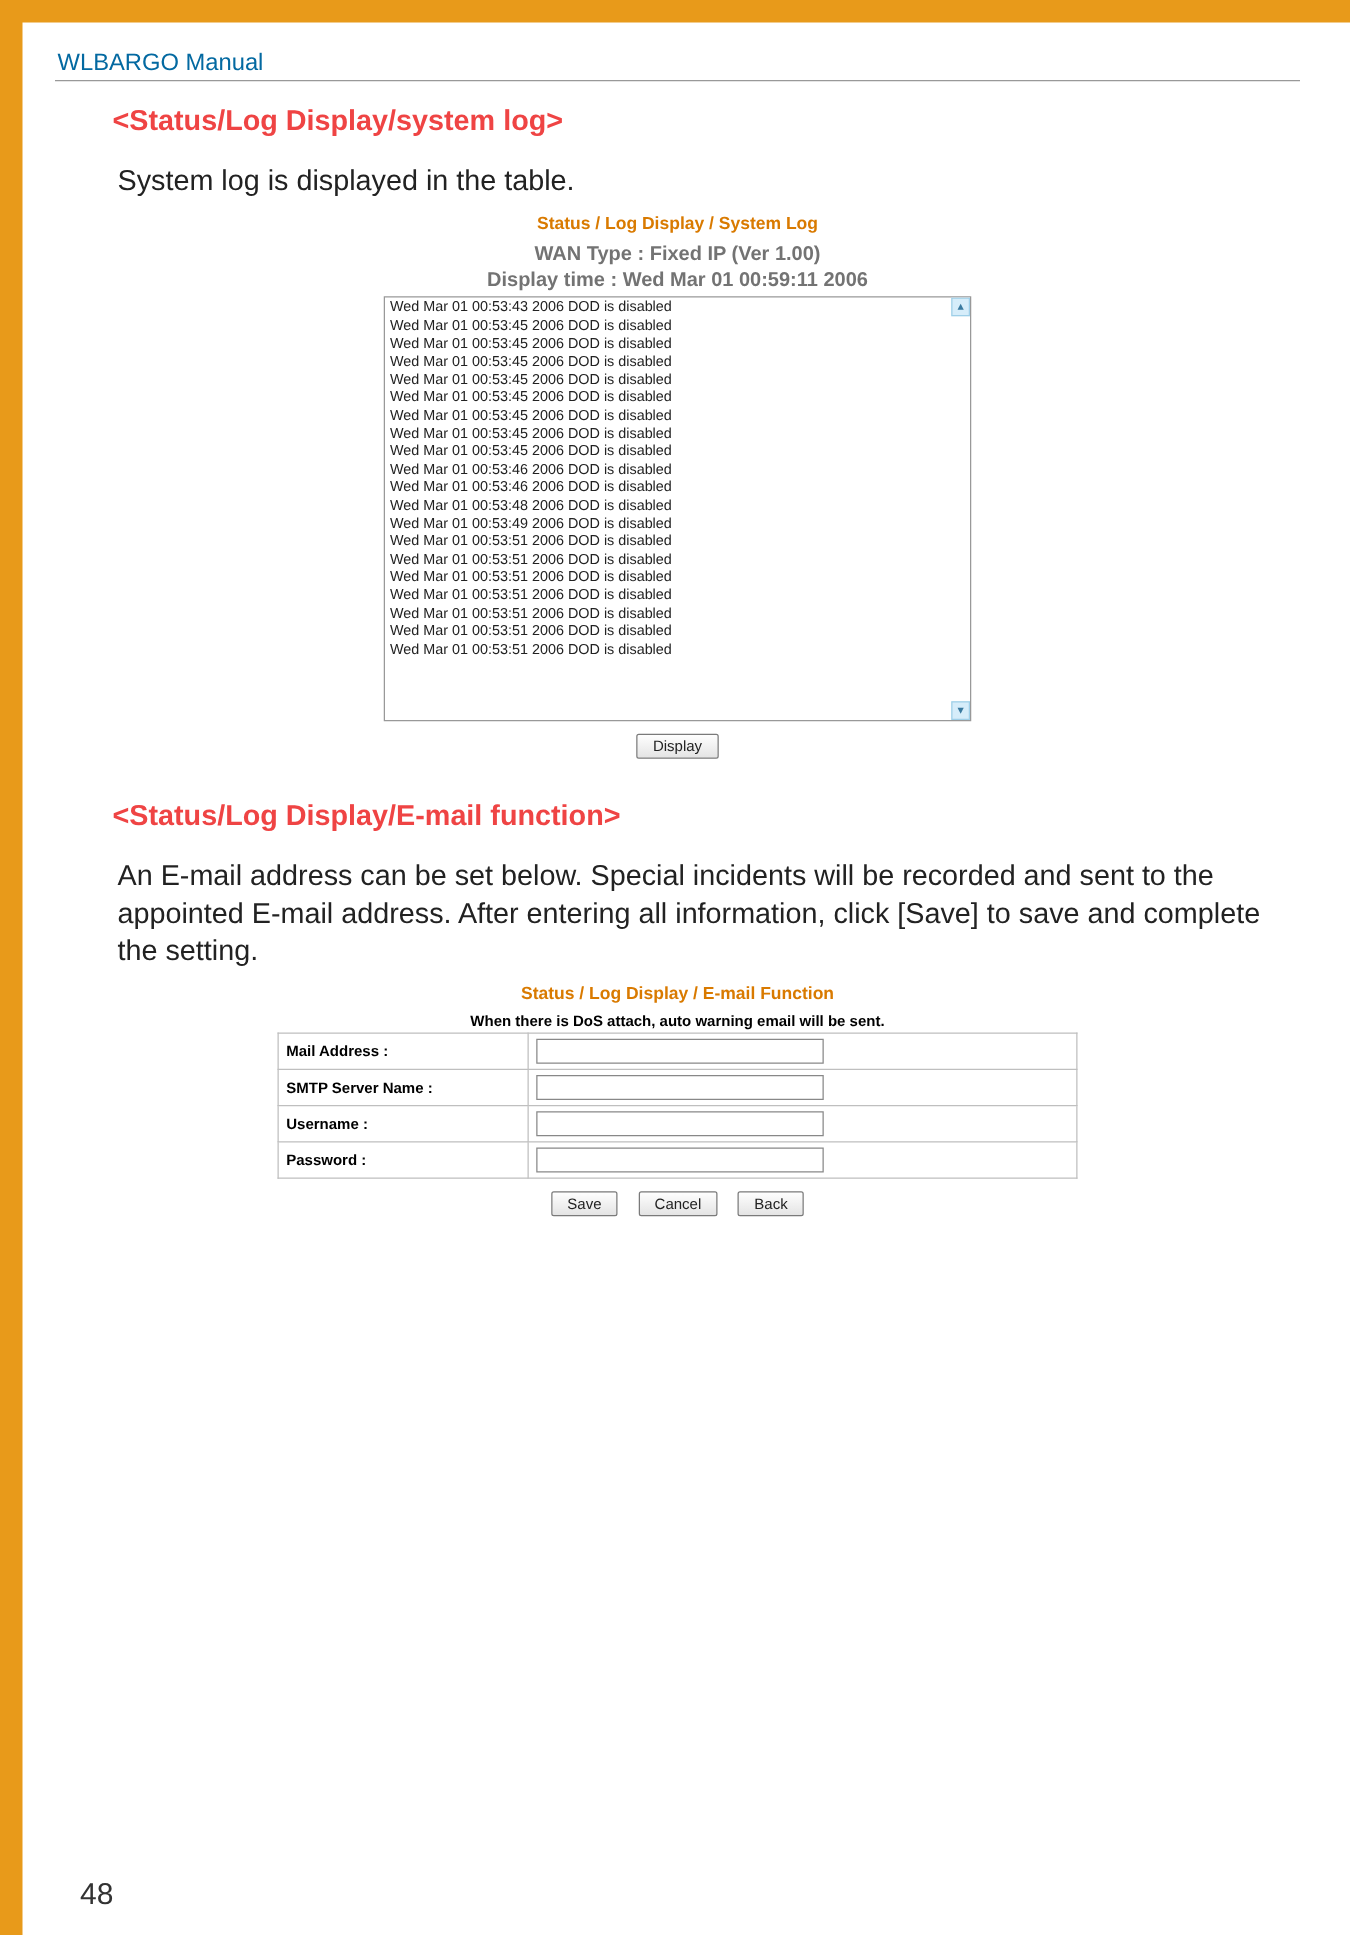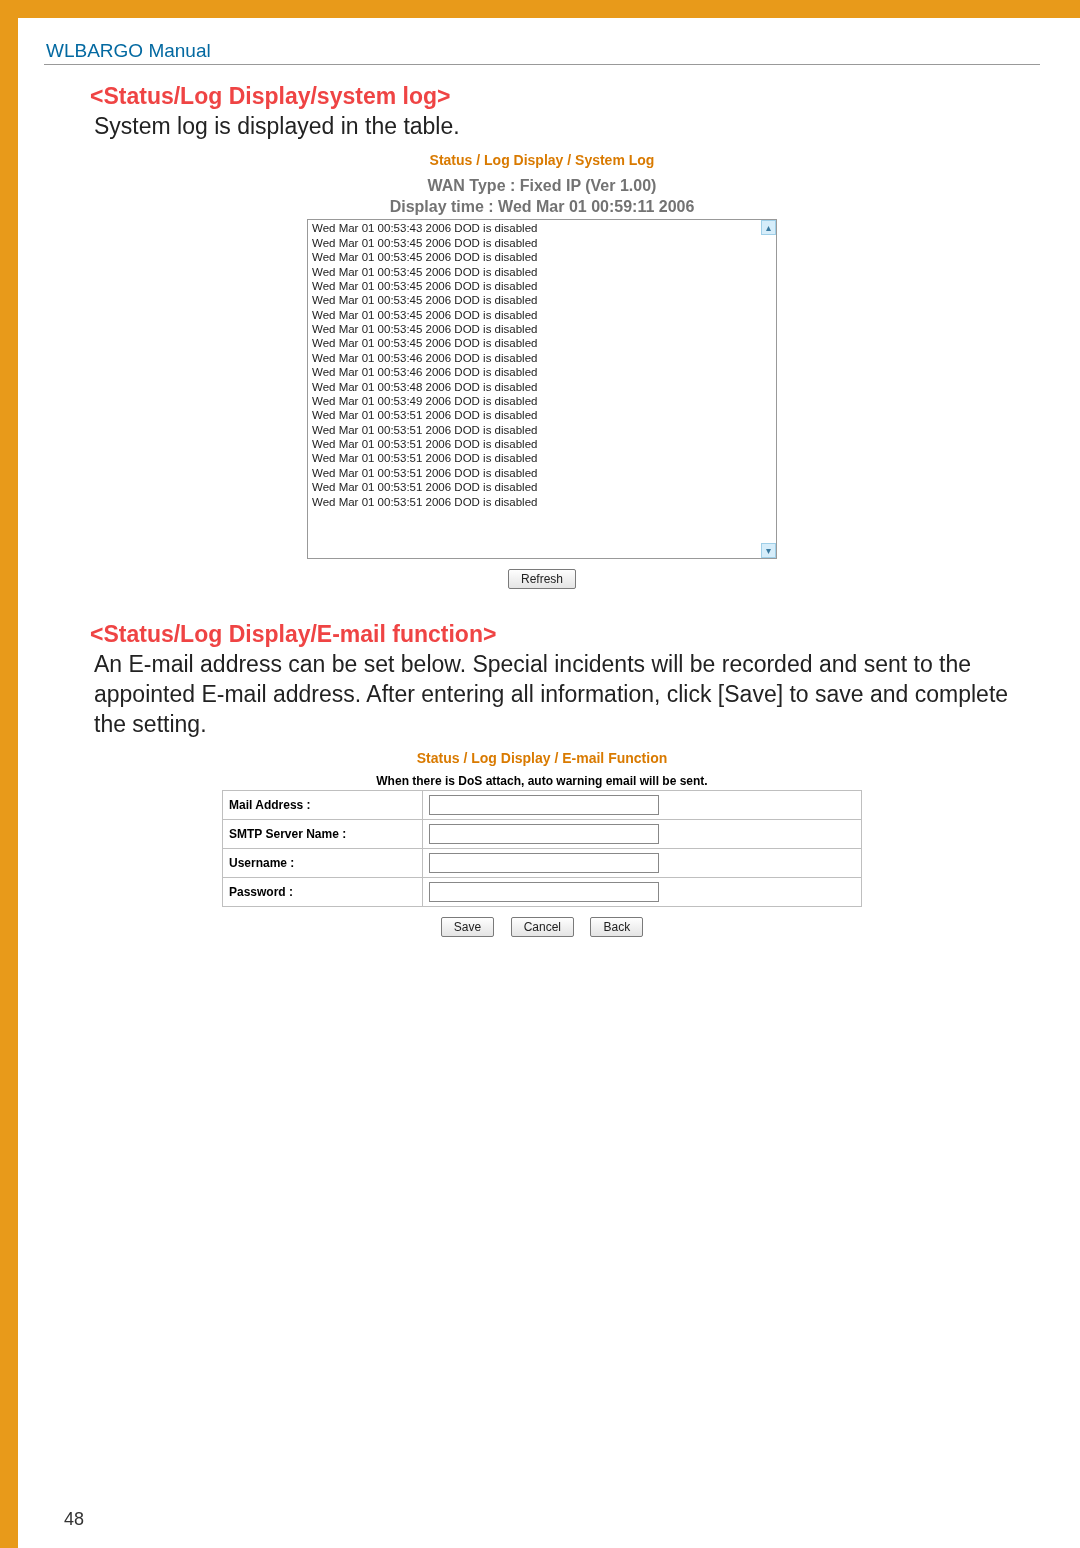--- a/index.html
+++ b/index.html
@@ -2,36 +2,36 @@
 <html><head>
 <meta charset="utf-8">
 <style>
   * { box-sizing: border-box; margin: 0; padding: 0; }
   html, body { width: 1080px; height: 1548px; font-family: Arial, Helvetica, sans-serif; background: #fff; }
   .top-bar { height: 18px; background: #e89a1a; }
   .left-bar { position: absolute; left: 0; top: 0; width: 18px; height: 1548px; background: #e89a1a; }
   .page { position: absolute; left: 18px; top: 18px; right: 0; bottom: 0; padding: 20px 40px 20px 26px; }
   .manual-title { font-size: 19px; font-weight: 400; color: #0369a1; border-bottom: 1px solid #999; padding: 2px 0 2px 2px; margin-bottom: 18px; }
   .section-heading { font-size: 23px; font-weight: 700; color: #ef4444; padding-left: 46px; }
-  .section-body { font-size: 23px; font-weight: 400; color: #222; padding-left: 50px; line-height: 1.3; margin-top: 2px; margin-bottom: 8px; }
+  .section-body { font-size: 23px; font-weight: 400; color: #222; padding-left: 50px; line-height: 1.3; margin-top: 20px; margin-bottom: 8px; }
   .panel-wrap { margin: 10px 0 28px; text-align: center; }
   .panel-title { font-size: 14px; font-weight: 700; color: #d97a00; margin-bottom: 8px; }
   .wan-line { font-size: 16px; font-weight: 700; color: #737373; line-height: 1.3; }
   .log-box { width: 470px; height: 340px; margin: 2px auto 6px; border: 1px solid #999; background: #fff; text-align: left; overflow: hidden; position: relative; font-size: 11.5px; color: #222; line-height: 1.25; padding: 1px 14px 1px 4px; }
   .log-line { white-space: nowrap; }
   .scroll-up, .scroll-down { position: absolute; right: 0; width: 15px; height: 15px; border: 1px solid #9fcfe8; background: #d6edfa; color: #3a7aa0; font-size: 10px; text-align: center; line-height: 13px; }
   .scroll-up { top: 0; }
   .scroll-down { bottom: 0; }
   .btn { display: inline-block; border: 1px solid #7a7a7a; background: linear-gradient(#fefefe,#e4e4e4); font-size: 12px; color: #222; padding: 2px 12px; border-radius: 2px; margin: 4px 6px; cursor: pointer; }
   .email-note { font-size: 12px; font-weight: 700; color: #000; margin: 4px 0 2px; }
   .form-table { width: 640px; margin: 0 auto; border-collapse: collapse; }
   .form-table td { border: 1px solid #bfbfbf; padding: 4px 6px; font-size: 12px; font-weight: 700; color: #000; text-align: left; background: #fff; margin-top: 40px; }
   .form-table td.inputcell { font-weight: 400; }
   .text-input { border: 1px solid #888; height: 20px; width: 230px; background: #fff; }
-  .page-number { position: absolute; left: 46px; bottom: 18px; font-size: 18px; color: #333; }
+  .page-number { position: absolute; left: 46px; bottom: 18px; font-size: 24px; color: #333; }
   .btn-row { text-align: center; margin-top: 6px; }
 </style>
 </head>
 <body>
 
 <div class="top-bar"></div>
 <div class="left-bar"></div>
 
 <div class="page">
   <div class="manual-title">WLBARGO Manual</div>
@@ -63,21 +63,21 @@
           <div class="log-line">Wed Mar 01 00:53:51 2006 DOD is disabled</div>
           <div class="log-line">Wed Mar 01 00:53:51 2006 DOD is disabled</div>
           <div class="log-line">Wed Mar 01 00:53:51 2006 DOD is disabled</div>
           <div class="log-line">Wed Mar 01 00:53:51 2006 DOD is disabled</div>
           <div class="log-line">Wed Mar 01 00:53:51 2006 DOD is disabled</div>
         </div>
       <div class="scroll-up">▴</div>
       <div class="scroll-down">▾</div>
     </div>
     <div class="btn-row">
-      <span class="btn">Refresh</span>
+      <span class="btn">Display</span>
     </div>
   </div>
 
   <div class="section-heading">&lt;Status/Log Display/E-mail function&gt;</div>
   <div class="section-body">An E-mail address can be set below. Special incidents will be recorded and sent to the appointed E-mail address. After entering all information, click [Save] to save and complete the setting.</div>
 
   <div class="panel-wrap">
     <div class="panel-title">Status / Log Display / E-mail Function</div>
     <div class="email-note">When there is DoS attach, auto warning email will be sent.</div>
 

